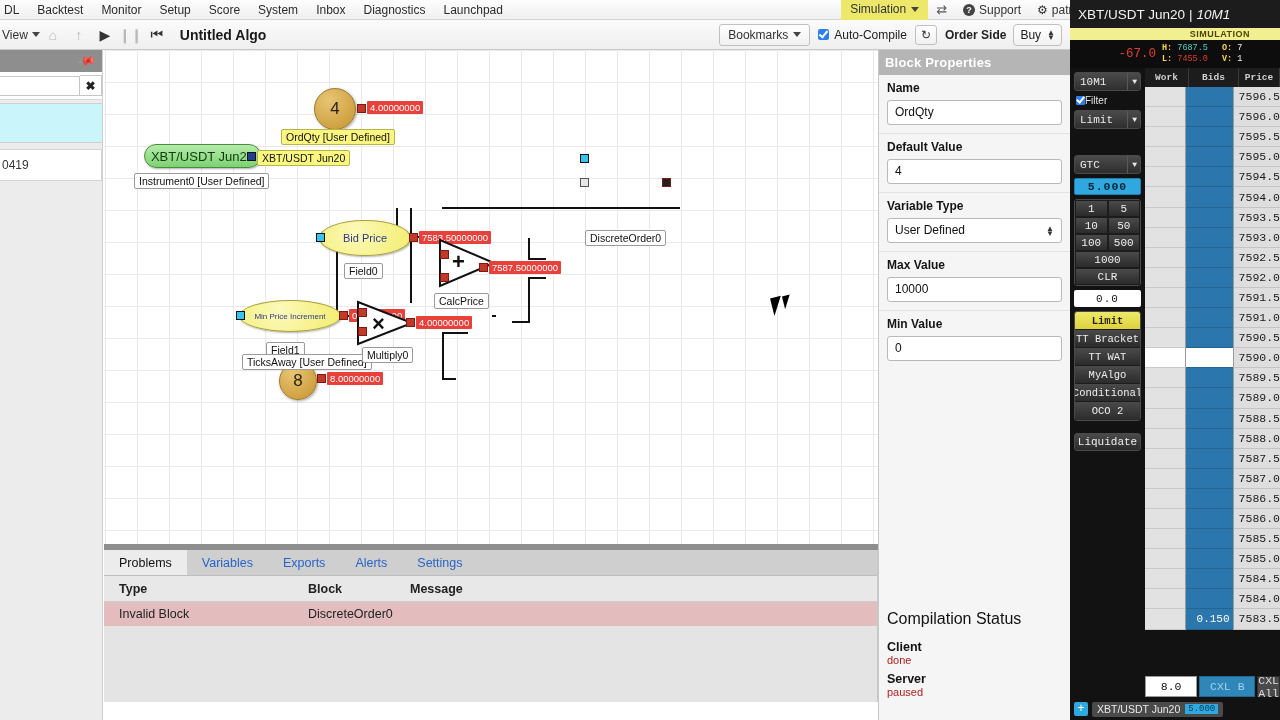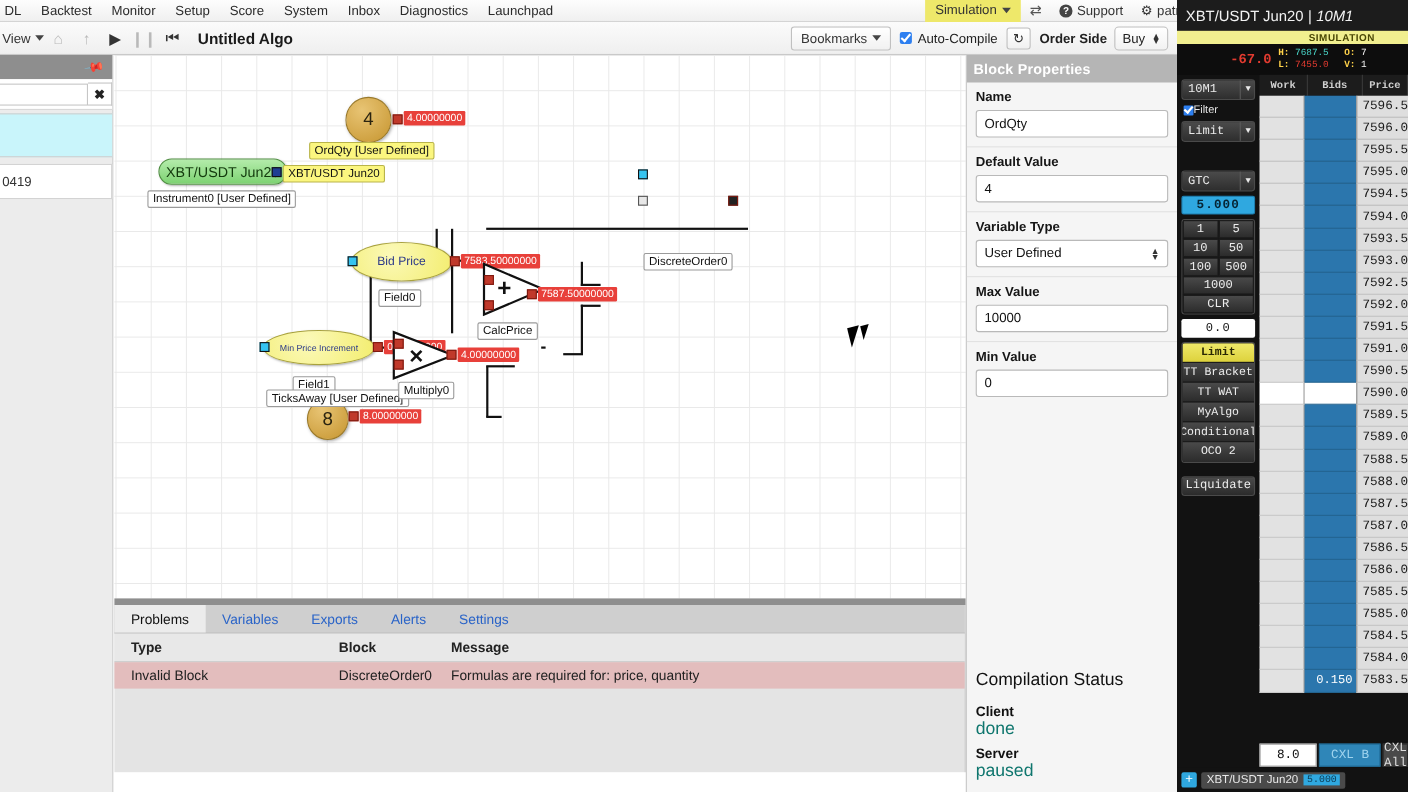--- a/index.html
+++ b/index.html
@@ -144,29 +144,29 @@
     width:100%;height:25px;border:1px solid #b9b9b9;border-radius:3px;background:#fff;
     font-size:12px;color:#111;padding:0 7px;line-height:23px;
   }
   .pselect{
     width:100%;height:25px;border:1px solid #b9b9b9;border-radius:3px;background:#fff;
     font-size:12px;color:#111;padding:0 7px;line-height:23px;display:flex;align-items:center;justify-content:space-between;
   }
   #compile{padding:10px 8px;}
   #compile .h{font-size:16px;color:#111;margin-bottom:12px;}
   #compile .k{font-size:12.5px;font-weight:bold;color:#111;}
-  #compile .v{font-size:16px;color:#0f766e;margin-bottom:6px;}
+  #compile .v{font-size:11px;color:#b91c1c;margin-bottom:6px;}
 
   
   #tt{position:absolute;left:1070px;top:0;width:210px;height:720px;background:#121212;}
   #tt-title{height:28px;display:flex;align-items:center;padding-left:8px;color:#f2f2f2;font-size:13.5px;background:#1c1c1c;}
   #tt-title i{font-style:italic;}
   #tt-sim{height:12px;background:#f1ef8f;color:#4a4705;font-size:9px;font-weight:bold;text-align:right;padding-right:30px;line-height:12px;letter-spacing:.5px;}
   #tt-stats{height:28px;display:flex;align-items:center;background:#0d0d0d;font-family:"Liberation Mono",monospace;}
-  .net{color:#e23b30;font-size:12.5px;font-weight:bold;width:92px;text-align:right;padding-right:6px;}
+  .net{color:#e23b30;font-size:12.5px;font-weight:normal;width:92px;text-align:right;padding-right:6px;}
   .hl{font-size:8.5px;line-height:11px;}
   .hl .k{color:#ffd24a;font-weight:bold;}
   .hl .h{color:#49d4c7;}
   .hl .l{color:#e23b30;}
   .hl .o{color:#f2f2f2;}
 
   #tt-left{position:absolute;left:0;top:68px;width:75px;bottom:0;background:#121212;}
   .dd{
     margin:4px 4px 0 4px;height:19px;border-radius:3px;border:1px solid #4a4a4a;
     background:linear-gradient(#4b4b4b,#2e2e2e);color:#eaeaea;
@@ -410,21 +410,20 @@
     <div class="tab">Settings</div>
   </div>
   <div id="thead">
     <div class="c1">Type</div>
     <div class="c2">Block</div>
     <div class="c3">Message</div>
   </div>
   <div id="trow">
     <div class="c1">Invalid Block</div>
     <div class="c2">DiscreteOrder0</div>
-    <div class="c3">Formulas are required for: price, quantity</div>
   </div>
 </div>
 
 <div id="props">
   <div id="props-head">Block Properties</div>
 
   <div class="pgrp">
     <div class="plabel">Name</div>
     <div class="pinput">OrdQty</div>
   </div>

